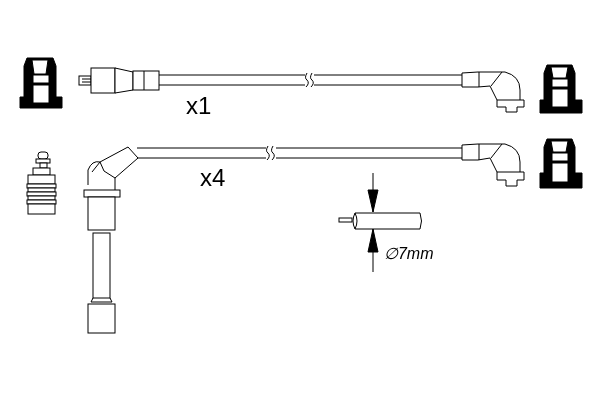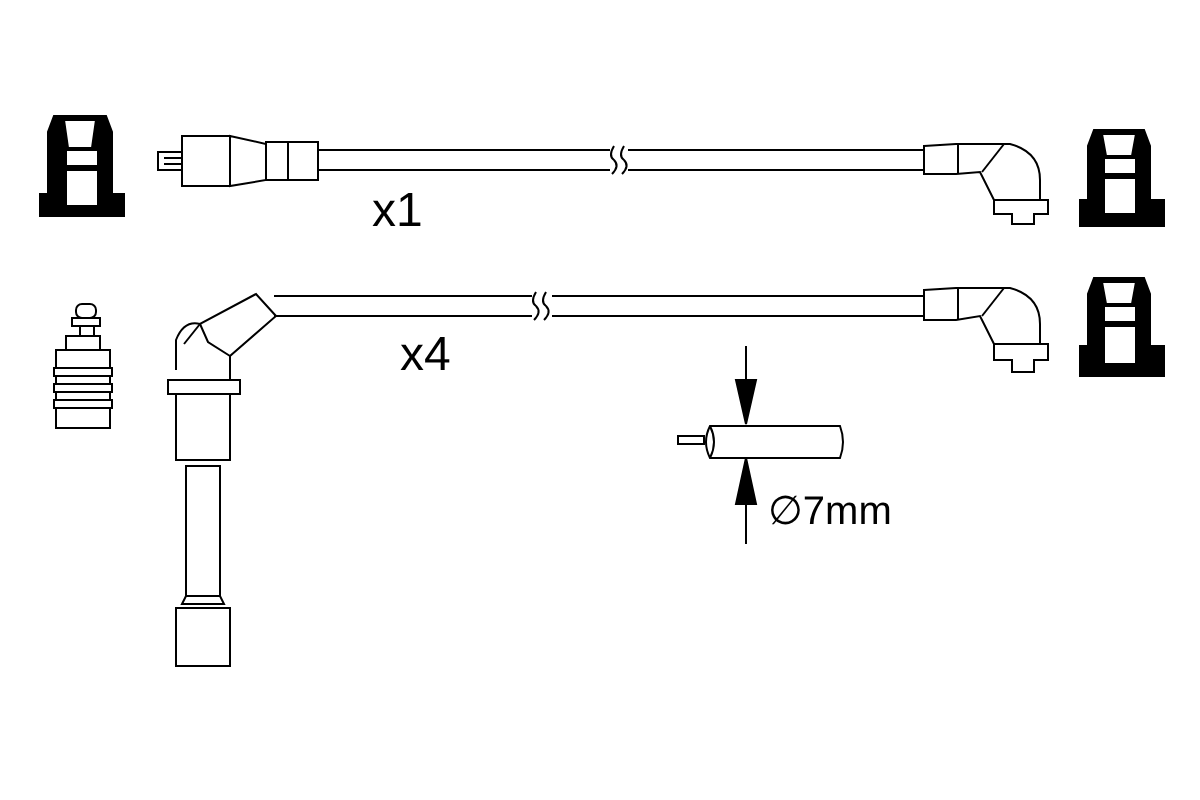--- a/index.html
+++ b/index.html
@@ -1,21 +1,21 @@
 <!DOCTYPE html>
 <html><head>
 <meta charset="utf-8">
 <style>
   html, body { margin: 0; padding: 0; background: #ffffff; }
   #canvas { position: relative; width: 600px; height: 400px; background: #ffffff; overflow: hidden; padding-left: 24px; }
   svg { position: absolute; left: 0; top: 0; }
   .lbl { position: absolute; font-family: "Liberation Sans", sans-serif; color: #000; line-height: 1; }
   #qty1 { left: 186px; top: 94px; font-size: 24px; }
   #qty4 { left: 200px; top: 166px; font-size: 24px; }
-  #dia { left: 384px; top: 246px; font-size: 20px; }
+  #dia { left: 384px; top: 246px; font-size: 16px; font-style: italic; }
 </style>
 </head>
 <body>
 
 <div id="canvas">
 <svg width="600" height="400" viewBox="0 0 600 400" fill="none" stroke="#000" stroke-width="1">
 
   <g>
     <path d="M27 58 L53 58 L56 66 L56 97 L62 97 L62 108 L20 108 L20 97 L24 97 L24 66 Z" fill="#000"></path>
     <path d="M32 60 L48 60 L46 74 L34 74 Z" fill="#fff"></path>

